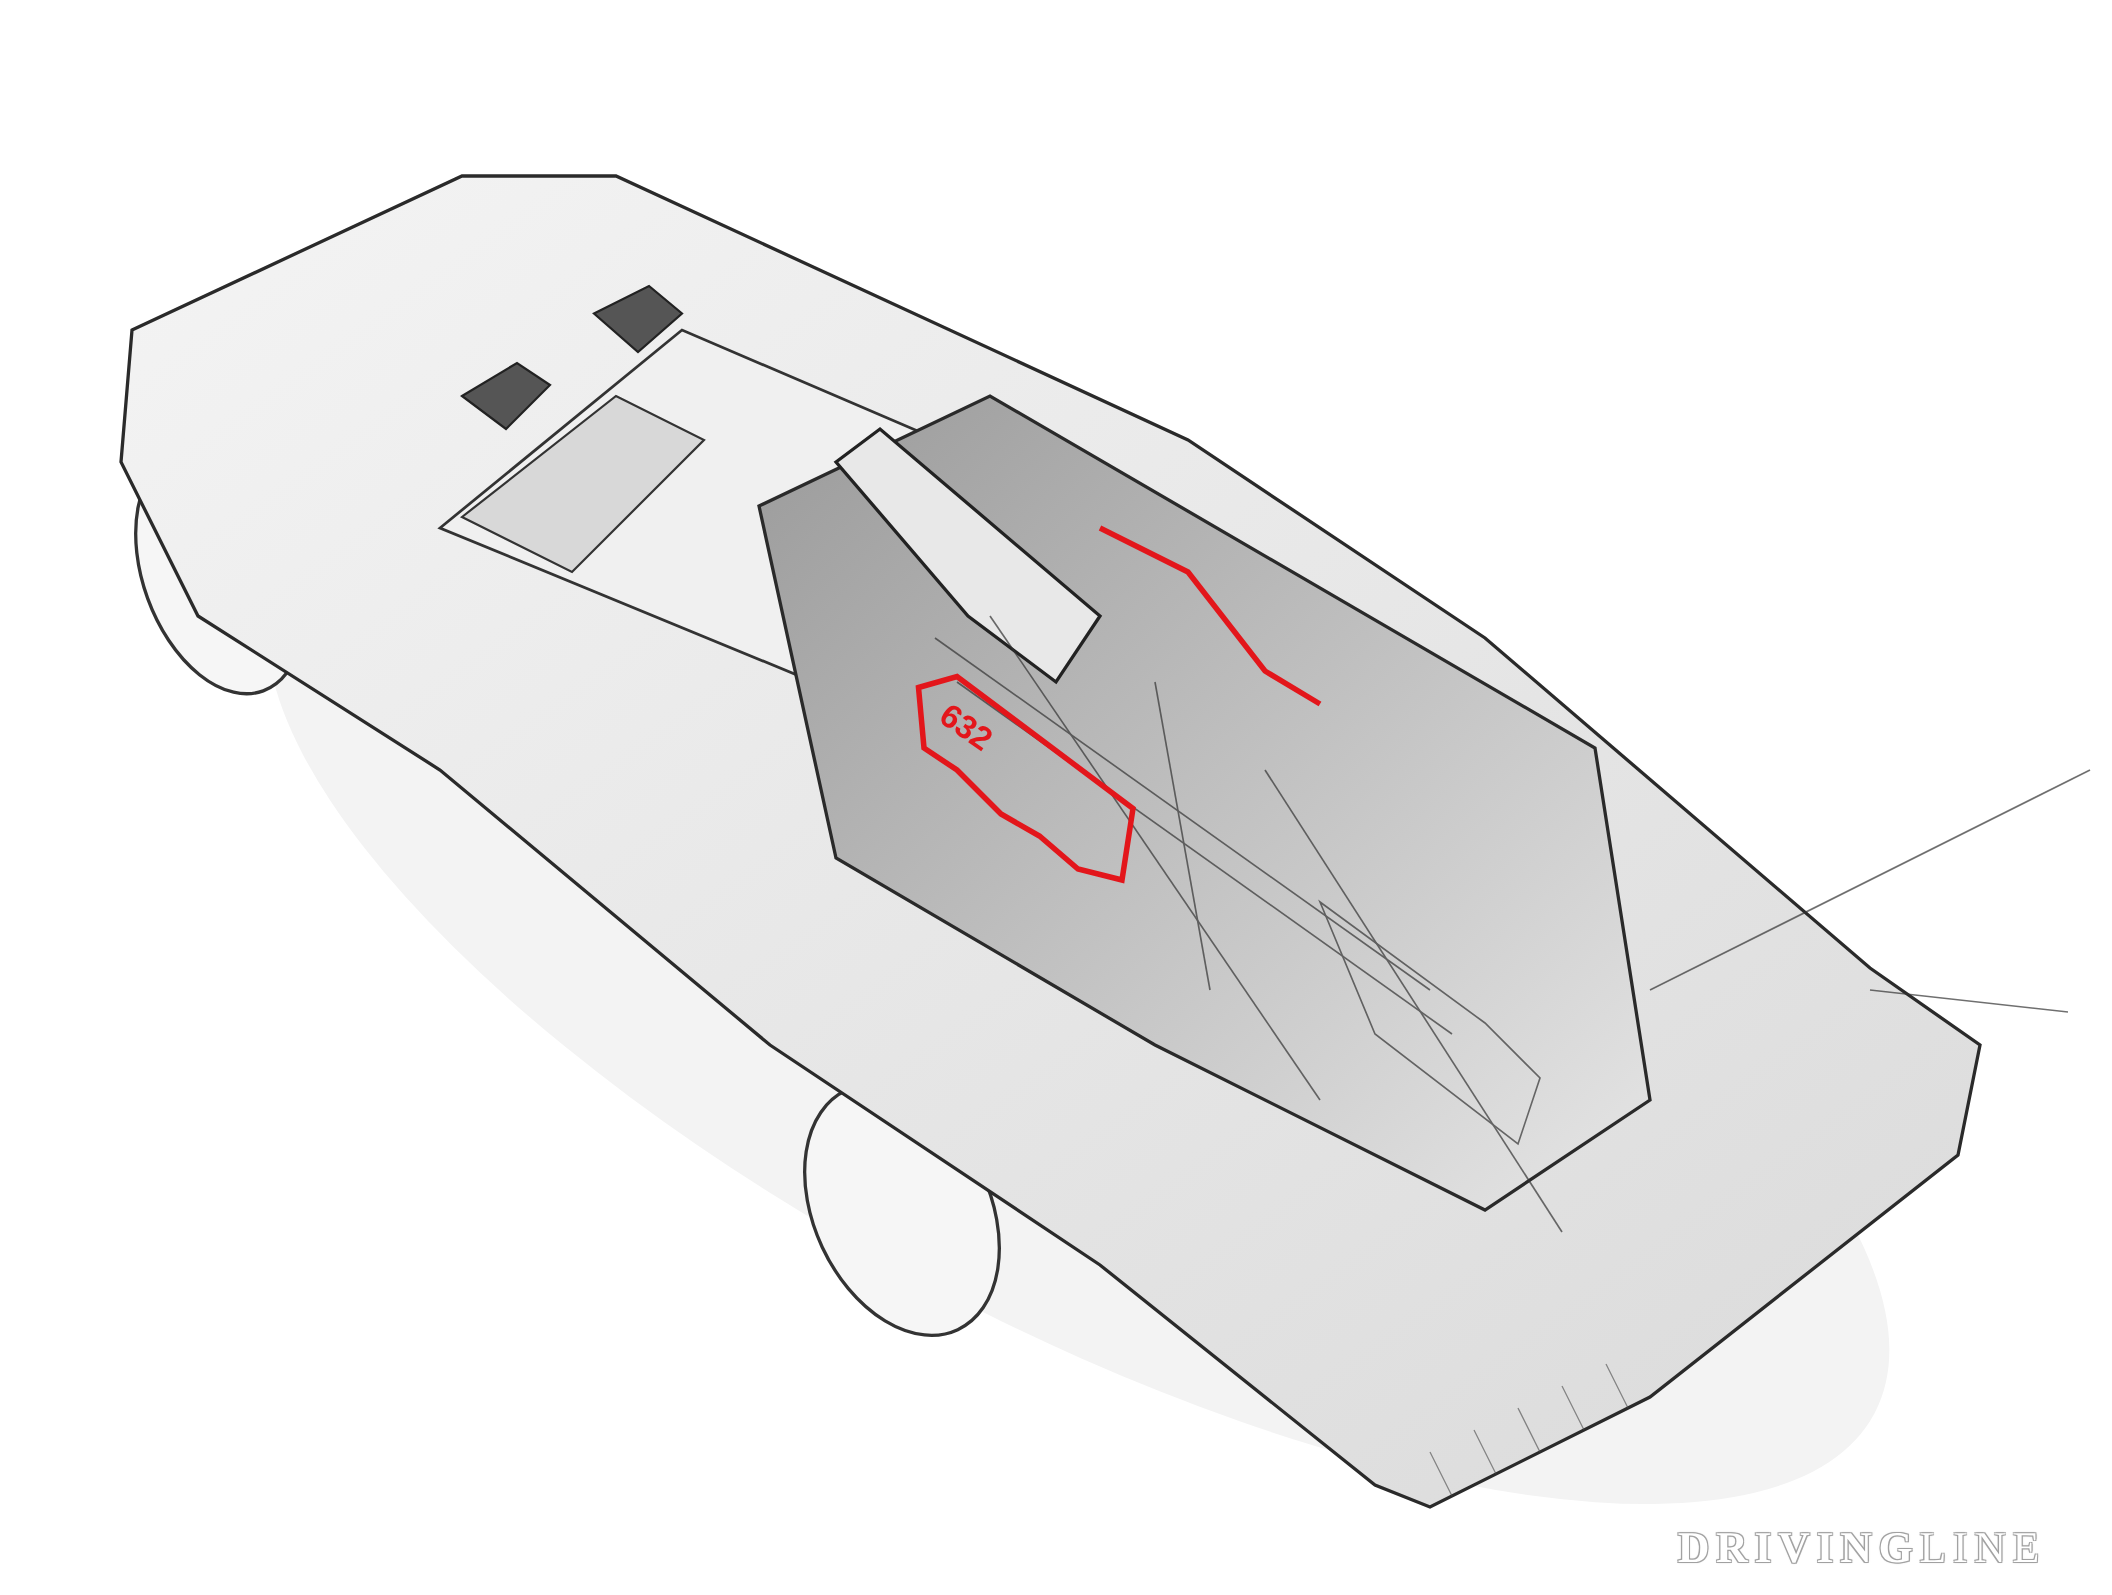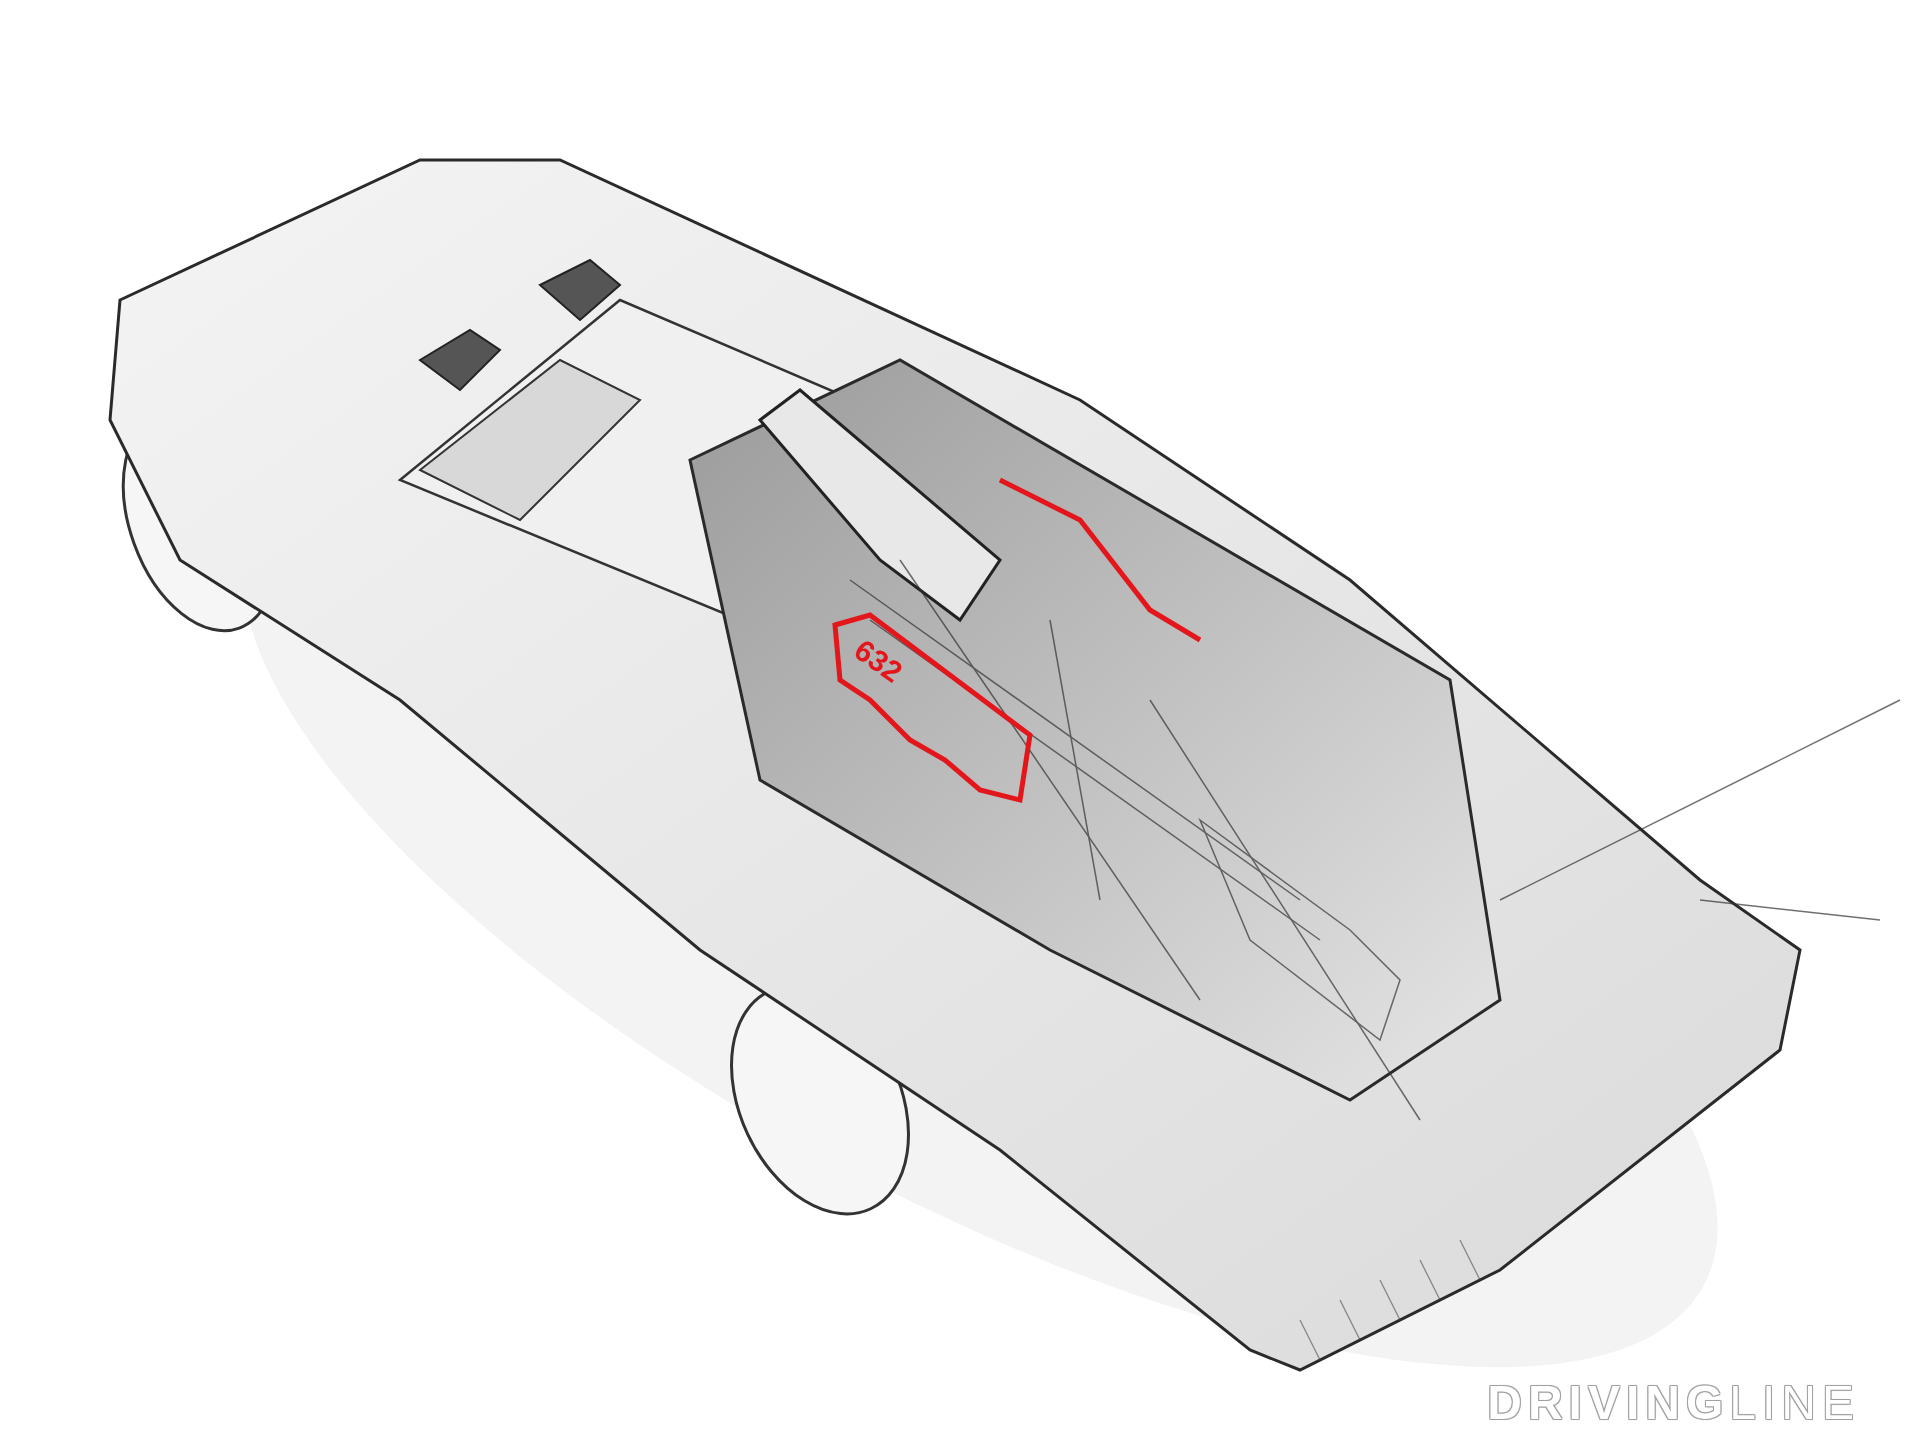--- a/index.html
+++ b/index.html
@@ -1,18 +1,18 @@
 <!DOCTYPE html>
 <html><head>
 <meta charset="utf-8">
 <style>
   html,body{margin:0;padding:0;background:#ffffff;}
   body{width:1920px;height:1450px;overflow:hidden;position:relative;font-family:"Liberation Sans",sans-serif;}
   .canvas{position:absolute;left:0;top:0;width:1920px;height:1450px;}
-  .watermark{position:absolute;right:60px;bottom:20px;font-family:Liberation Sans, sans-serif;font-weight:bold;font-size:48px;letter-spacing:6px;color:#ffffff;text-shadow:0 0 1px #888,0 0 2px #999,1px 1px 0 #aaa,-1px -1px 0 #aaa,1px -1px 0 #aaa,-1px 1px 0 #aaa;}
+  .watermark{position:absolute;right:60px;bottom:20px;font-family:Liberation Serif, serif;font-weight:bold;font-size:40px;letter-spacing:6px;color:#ffffff;text-shadow:0 0 1px #888,0 0 2px #999,1px 1px 0 #aaa,-1px -1px 0 #aaa,1px -1px 0 #aaa,-1px 1px 0 #aaa;}
   .watermark .light{font-weight:normal;}
 </style>
 </head>
 <body>
 
 <svg class="canvas" viewBox="0 0 1920 1450" xmlns="http://www.w3.org/2000/svg">
   <defs>
     <linearGradient id="bodyShade" x1="0" y1="0" x2="1" y2="1">
       <stop offset="0" stop-color="#f4f4f4"></stop>
       <stop offset="1" stop-color="#dadada"></stop>

